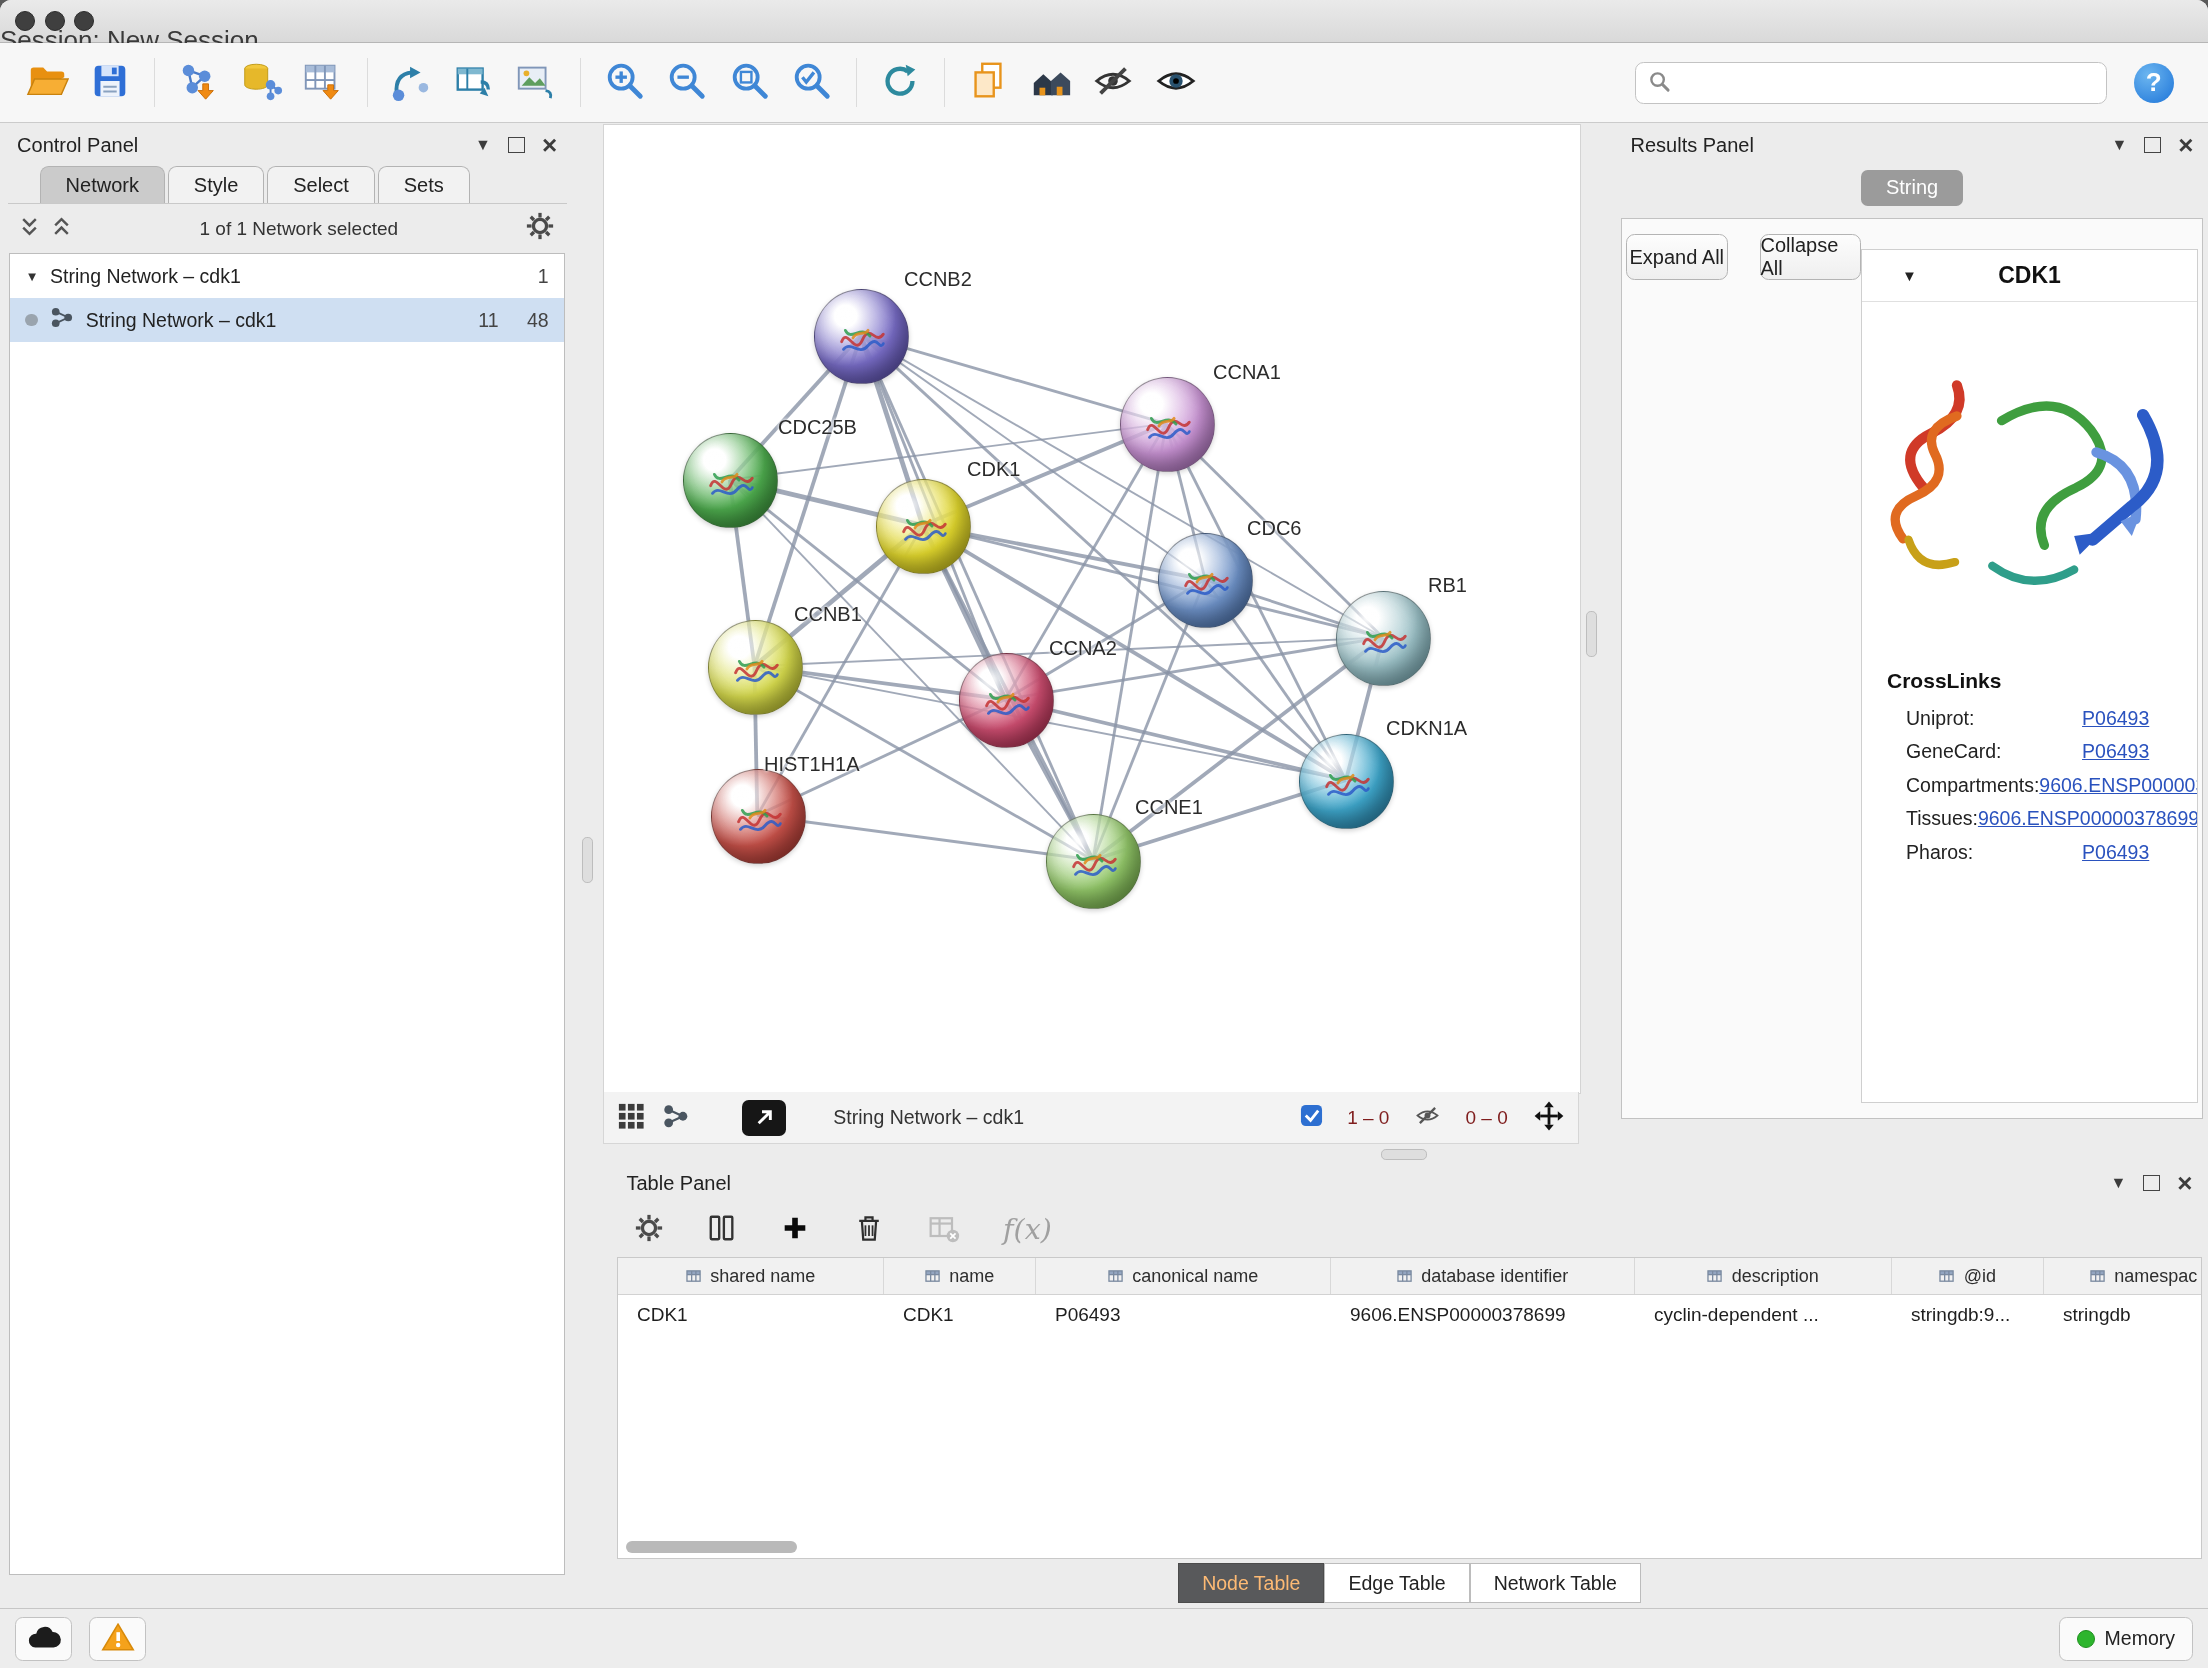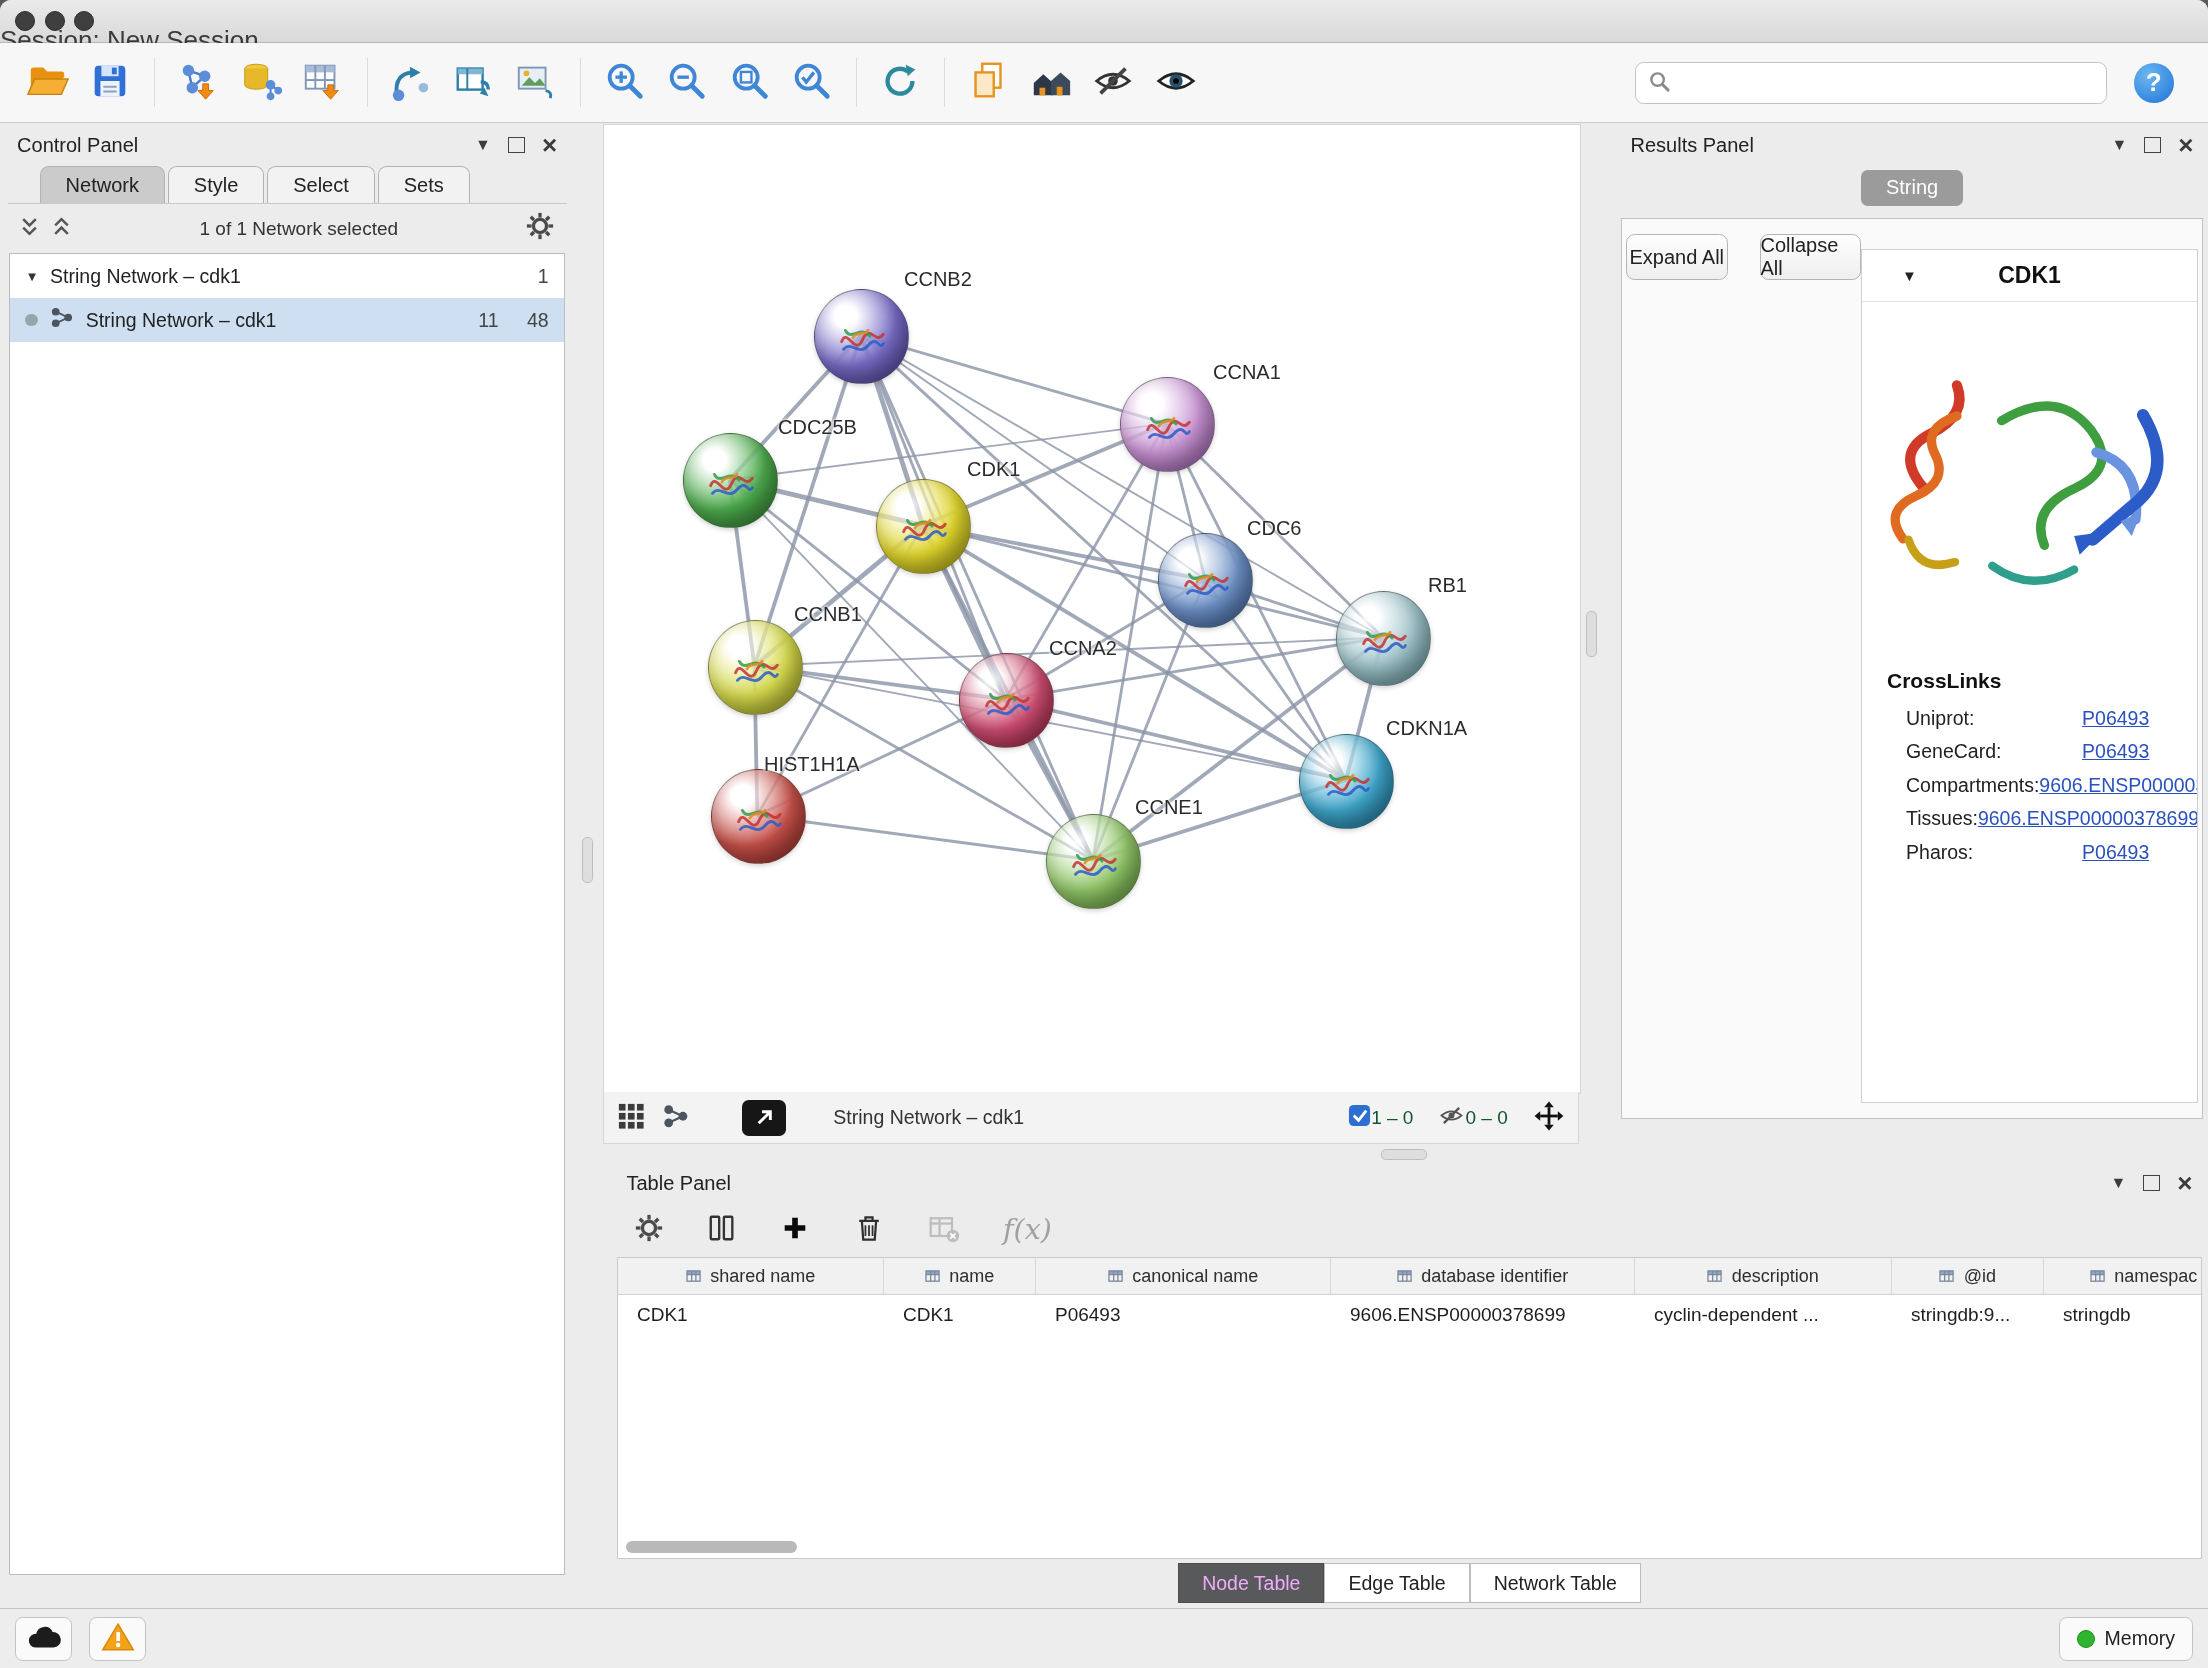--- a/index.html
+++ b/index.html
@@ -40,39 +40,39 @@
   .tree-bullet{width:12.4px;height:12.4px;border-radius:50%;background:#9aa4ae;}
 
   
   #network-canvas{position:absolute;left:603px;top:124px;width:976px;height:968px;background:#fff;border:1px solid #d4d4d4;}
   #edges-svg{position:absolute;left:0;top:0;width:100%;height:100%;}
   .node{position:absolute;width:93px;height:93px;border-radius:50%;border:1px solid rgba(40,40,40,.45);box-shadow:inset -7.6px -11.4px 19px rgba(0,0,0,.30),0 1.9px 4.8px rgba(0,0,0,.18);display:flex;align-items:center;justify-content:center;}
   .node-label{position:absolute;font-size:20px;color:#2b2b2b;white-space:nowrap;text-shadow:0 0 3.8px #fff,0 0 3.8px #fff;}
   #network-toolbar{position:absolute;left:603px;top:1092px;width:976px;height:52px;background:#f3f3f3;border:1px solid #d6d6d6;border-top:none;display:flex;align-items:center;gap:15px;padding:0 13.3px;box-sizing:border-box;}
   #nt-launch{width:44px;height:36px;background:#161616;border-radius:6.7px;display:flex;align-items:center;justify-content:center;margin-left:38px;}
   #nt-title{font-size:19.5px;color:#333;margin-left:32px;}
-  .nt-right{display:flex;align-items:center;gap:0;color:#14532d;font-size:19px;}
+  .nt-right{display:flex;align-items:center;gap:24px;color:#7f1d1d;font-size:19px;}
   #nt-right-wrap{margin-left:auto;display:flex;align-items:center;gap:25px;}
 
   
   .splitter{position:absolute;background:#dedede;border:1px solid #bdbdbd;border-radius:4.8px;}
 
   
   #table-panel{position:absolute;left:617px;top:1164px;width:1585px;height:443px;display:flex;flex-direction:column;}
   #tp-toolbar{height:55px;display:flex;align-items:center;gap:43px;padding-left:17px;}
   #tp-fx{font-family:"DejaVu Serif",serif;font-style:italic;font-size:28.5px;color:#a0a0a0;}
   #tp-table{flex:1;background:#fff;border:1px solid #c9c9c9;overflow:hidden;position:relative;}
   #tp-header{display:flex;height:36px;background:#f1f1f1;border-bottom:1px solid #d2d2d2;}
   .th{display:flex;align-items:center;justify-content:center;gap:8.6px;font-size:18px;color:#2e2e2e;border-right:1px solid #d8d8d8;box-sizing:border-box;flex:none;}
   .tr{display:flex;height:40px;}
   .td{font-size:19px;color:#1e1e1e;padding:8.6px 3.8px 0 19px;box-sizing:border-box;flex:none;white-space:nowrap;overflow:hidden;}
   #tp-scroll{position:absolute;left:7.6px;bottom:4.8px;width:171px;height:12.4px;background:#b9b9b9;border-radius:6.7px;}
   #tp-tabs{height:48px;display:flex;justify-content:center;align-items:center;}
   .tp-tab{padding:7.6px 23px;font-size:19.5px;background:#fff;border:1px solid #bcbcbc;color:#222;}
-  .tp-tab.active{background:#58595b;color:#f0abfc;border-color:#4c4c4c;}
+  .tp-tab.active{background:#58595b;color:#fdba74;border-color:#4c4c4c;}
 
   
   #results-panel{position:absolute;left:1621px;top:126px;width:582px;height:993px;display:flex;flex-direction:column;}
   #string-pill{margin:5.7px auto 0 auto;background:#9b9b9b;color:#fff;border-radius:6.7px;padding:6.7px 25px;font-size:20px;}
   #rp-box{margin-top:12px;flex:1;border:1px solid #c2c2c2;background:#fafafa;padding:15px 4px;display:flex;flex-direction:row;box-sizing:border-box;}
   #rp-buttons{display:flex;gap:32px;}
   .rp-btn{flex:1;height:44px;border:1px solid #b4b4b4;border-radius:8.6px;background:linear-gradient(#fdfdfd,#efefef);font-size:20px;color:#222;display:flex;align-items:center;justify-content:center;}
   #rp-inner{margin-top:15px;flex:1;border:1px solid #cfcfcf;background:#fff;overflow:hidden;display:flex;flex-direction:column;}
   #gene-header{height:51px;display:flex;align-items:center;border-bottom:1px solid #e0e0e0;position:relative;}
   #gene-header .tri{position:absolute;left:40px;font-size:15px;color:#222;}

